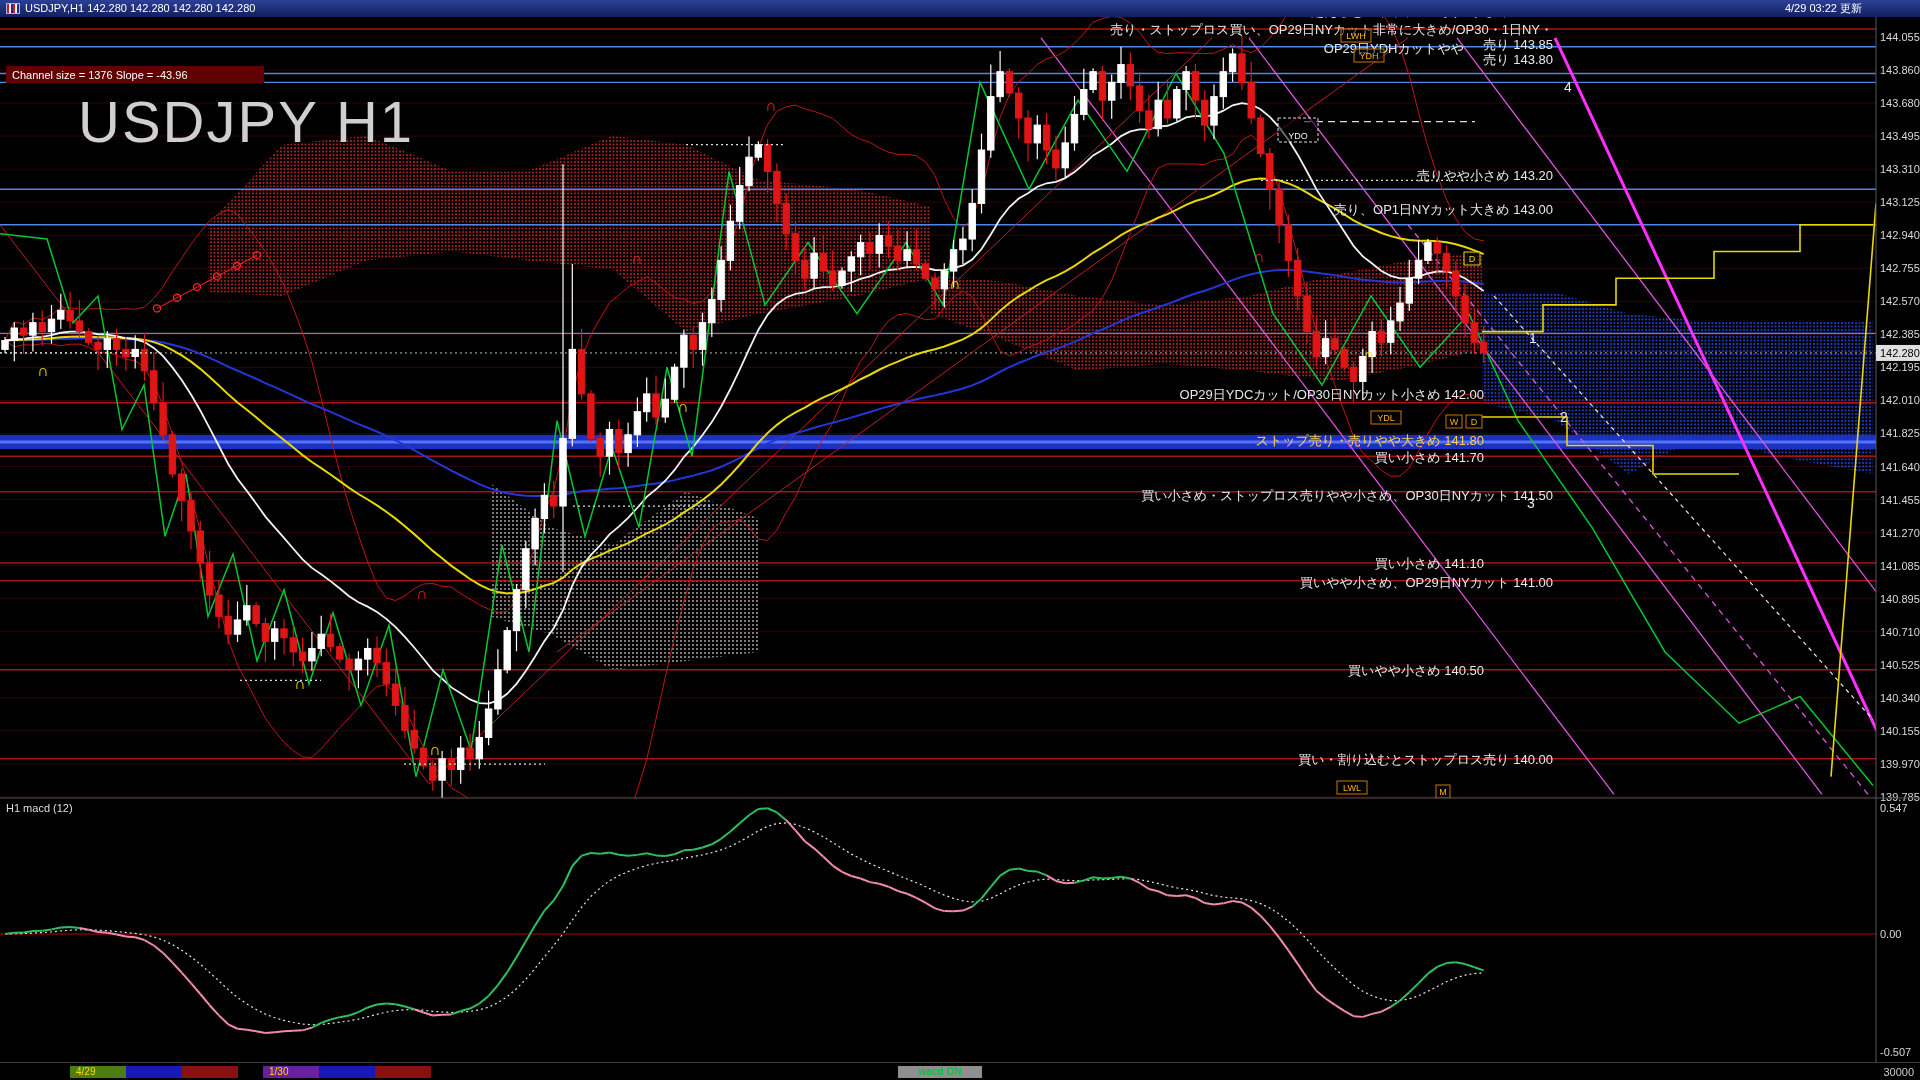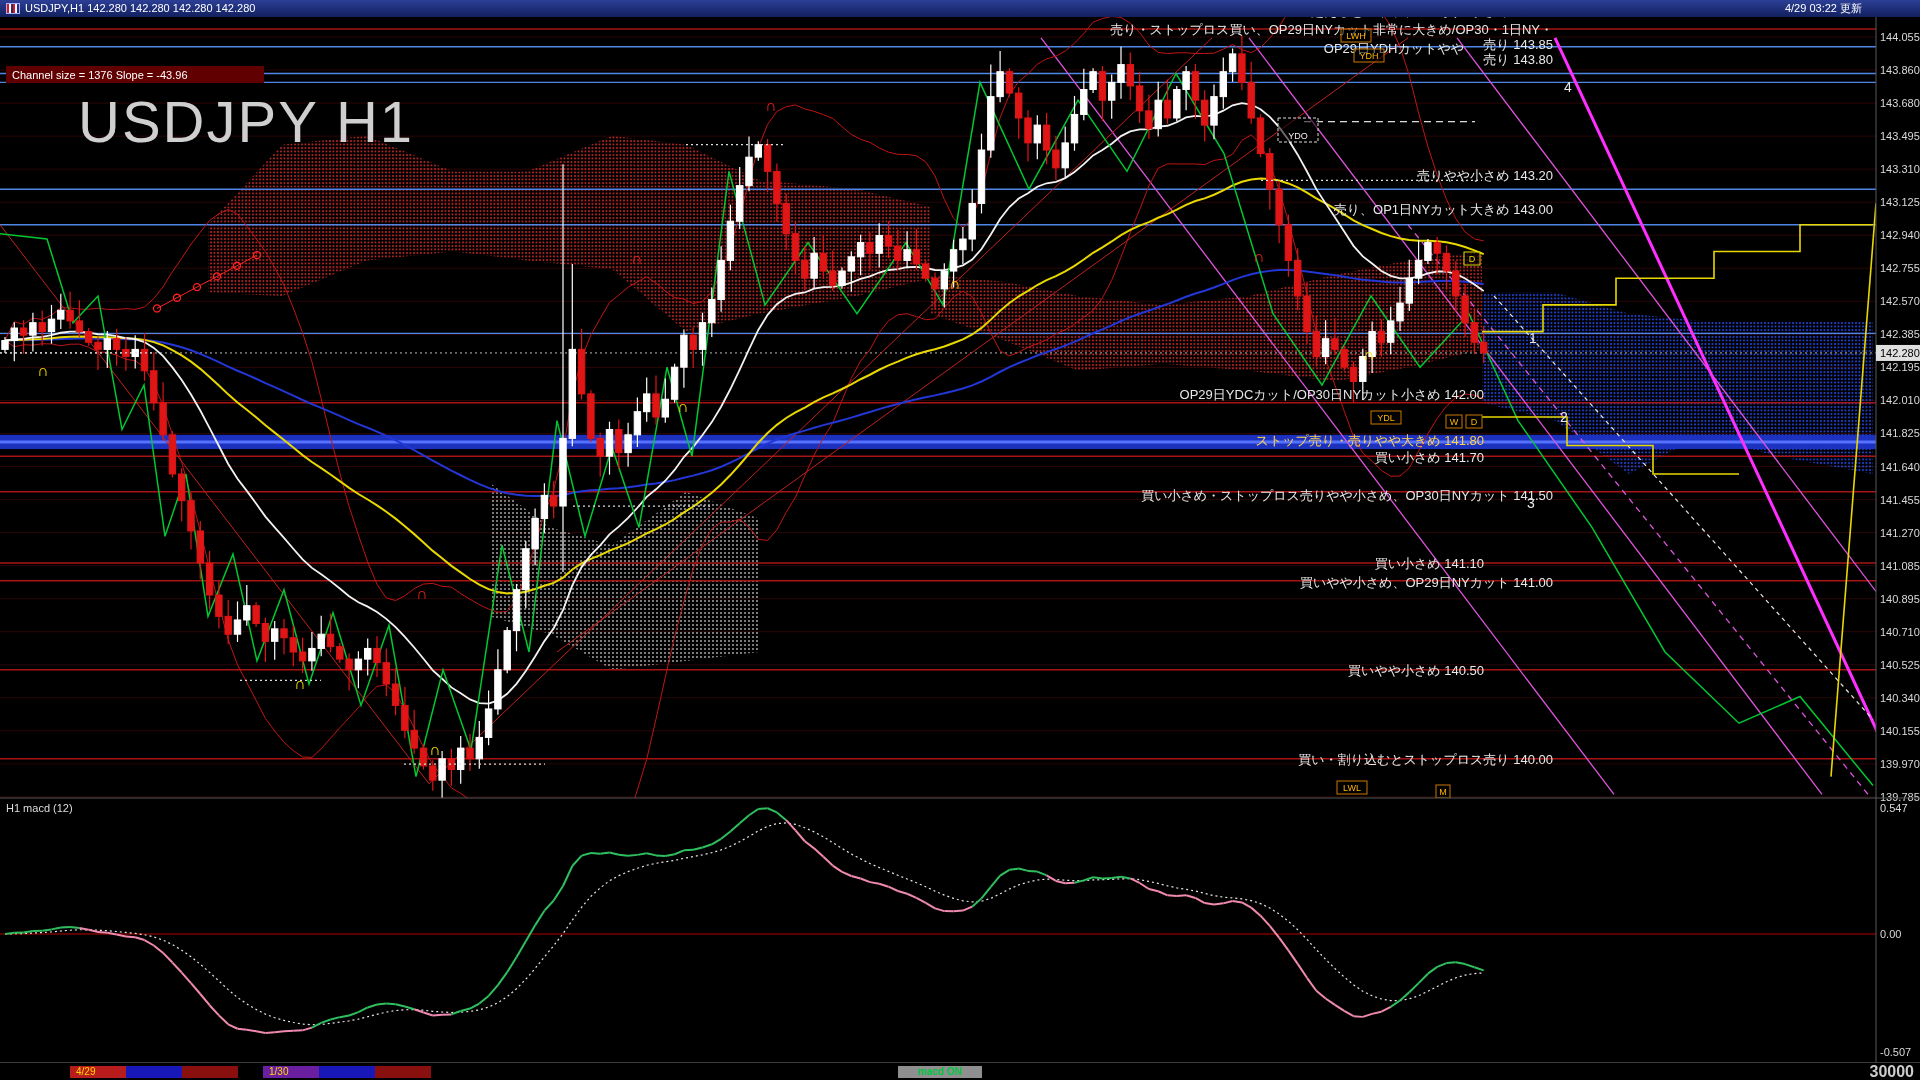--- a/index.html
+++ b/index.html
@@ -12,21 +12,21 @@
     background:repeating-linear-gradient(90deg,#e01515 0 2px,#fff 2px 4px,transparent 4px 6px);
     border:1px solid #9fb0ff;}
   #titlebar .upd{margin-left:auto;margin-right:58px;}
   svg#chart{position:absolute;top:0;left:0;z-index:1;}
   #bottombar{position:absolute;top:1062px;left:0;width:1920px;height:18px;background:#000;
     border-top:1px solid #3c3c3c;z-index:5;font-size:10px;}
   #bottombar .seg{position:absolute;top:3px;height:12px;}
   #bottombar .seg span{position:absolute;left:6px;top:0;color:#ffd800;line-height:12px;}
   #wacdbox{position:absolute;left:898px;top:3px;width:84px;height:12px;background:#8f8f8f;
     color:#00c840;font-weight:bold;text-align:center;line-height:12px;}
-  #volume{position:absolute;right:6px;top:3px;color:#cccccc;font-size:16px;line-height:12px;font-weight:bold;}
+  #volume{position:absolute;right:6px;top:3px;color:#cccccc;font-size:11px;line-height:12px;}
 </style>
 </head>
 <body>
 
 <div id="root">
   <div id="titlebar">
     <span class="ticon"></span>
     <span>USDJPY,H1  142.280 142.280 142.280 142.280</span>
     <span class="upd">4/29 03:22 更新</span>
   </div>
@@ -694,24 +694,24 @@
         <text x="1880" y="812" font-size="11" fill="#d9d9d9">0.547</text>
         <text x="1880" y="938" font-size="11" fill="#d9d9d9">0.00</text>
         <text x="1880" y="1056" font-size="11" fill="#d9d9d9">-0.507</text>
       </g>
       <line x1="0" y1="798" x2="1920" y2="798" stroke="#555555" stroke-width="1"></line>
       <text x="6" y="812" font-size="11" fill="#dddddd">H1  macd (12)</text>
     </svg>
 
   <div id="bottombar">
     <div id="wacdbox">
-      <span>macd ON</span>
+      <span>wacd ON</span>
     </div>
     <span id="volume">30000</span>
-  <div class="seg" style="left: 70px; width: 56px; background: #b91c1c;">
+  <div class="seg" style="left: 70px; width: 56px; background: #4d7c0f;">
         <span>4/29</span>
       </div>
       <div class="seg" style="left: 126px; width: 56px; background: rgb(24, 24, 184);"></div>
       <div class="seg" style="left: 182px; width: 56px; background: rgb(138, 16, 16);"></div>
       <div class="seg" style="left: 263px; width: 56px; background: rgb(106, 31, 160);">
         <span>1/30</span>
       </div>
       <div class="seg" style="left: 319px; width: 56px; background: rgb(24, 24, 184);"></div>
       <div class="seg" style="left: 375px; width: 56px; background: rgb(138, 16, 16);"></div>
     </div>

